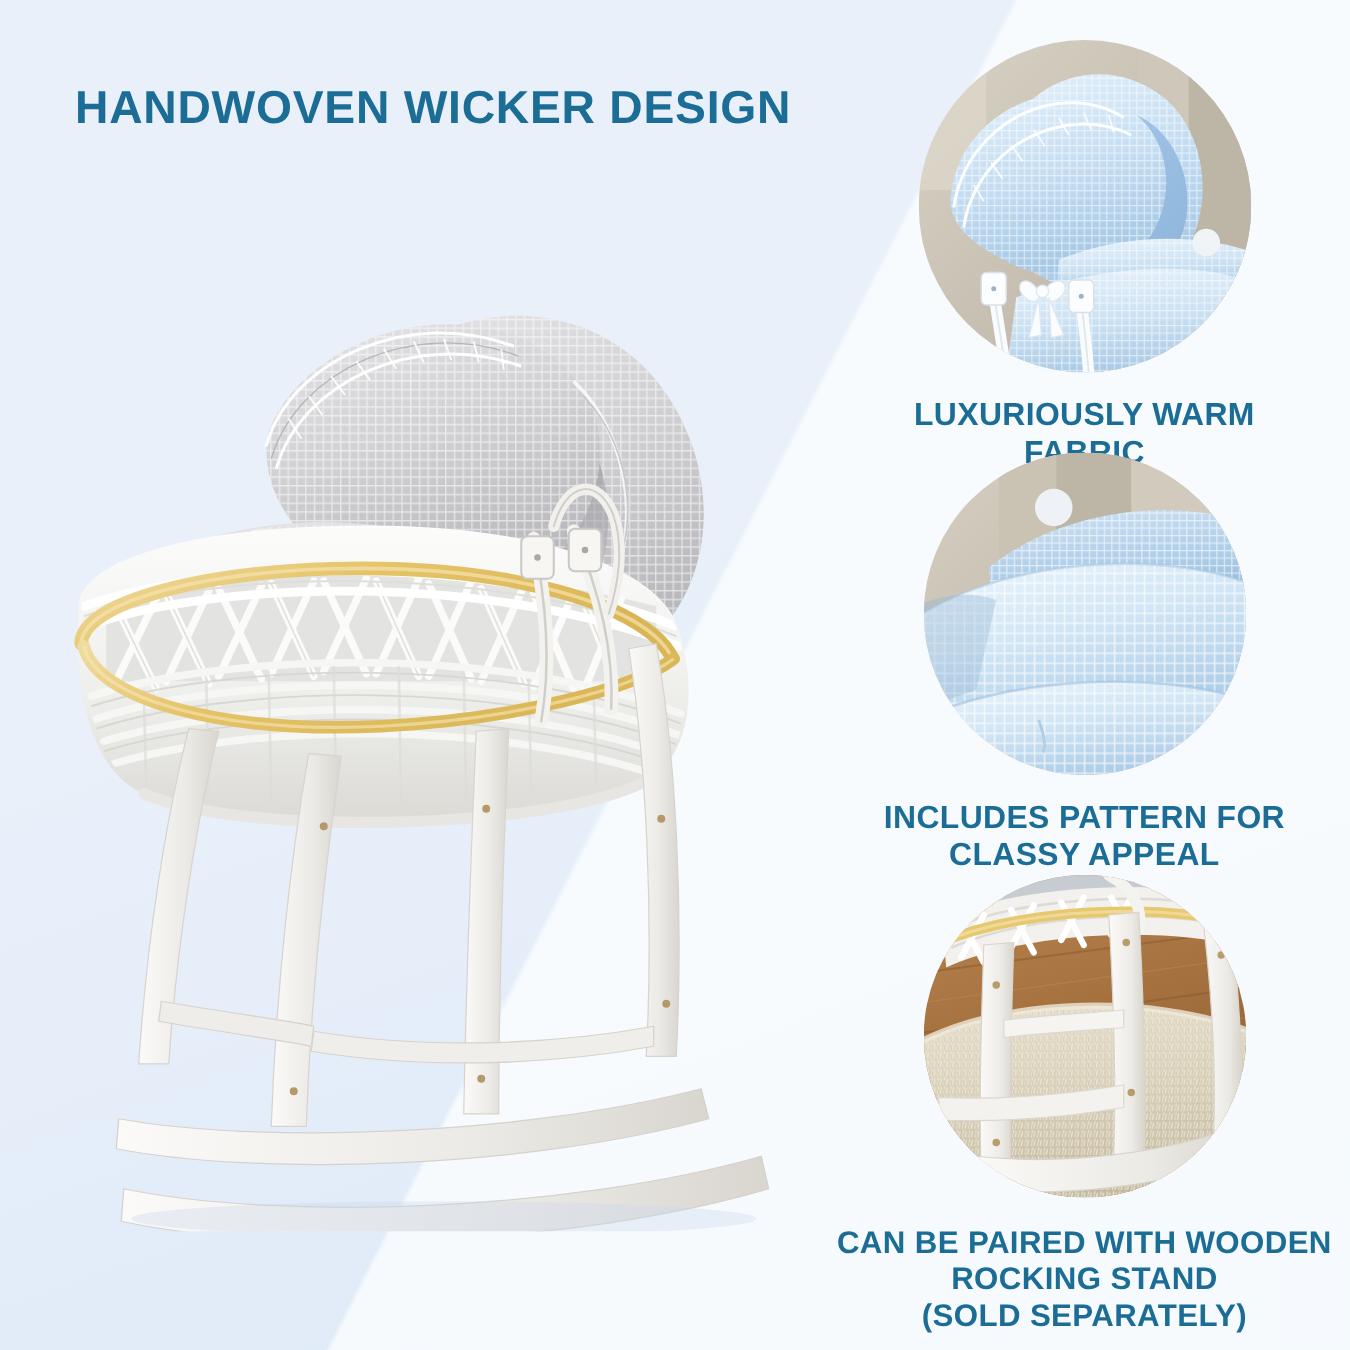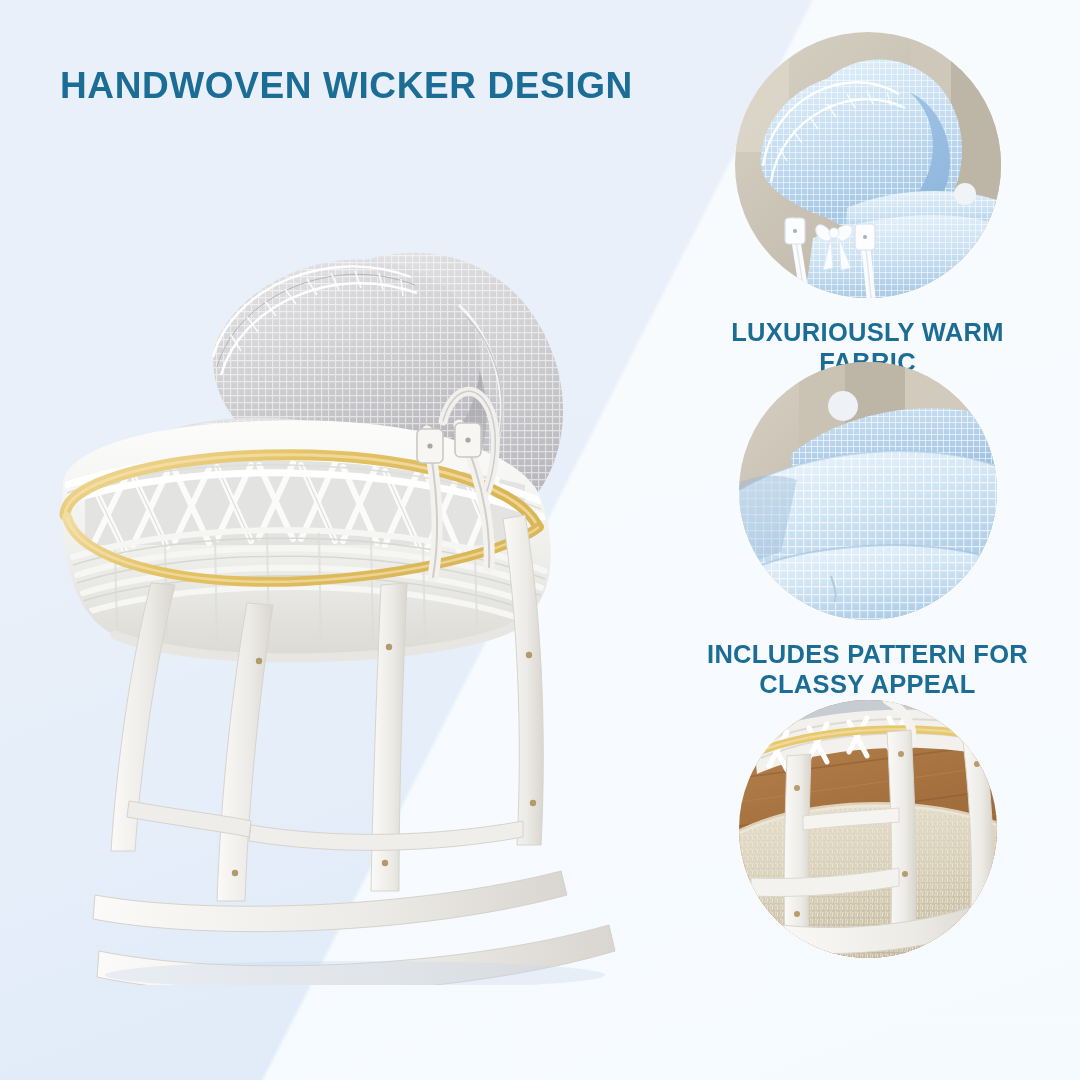--- a/index.html
+++ b/index.html
@@ -607,18 +607,21 @@
             <g fill="#b79c6c">
               <circle cx="58" cy="88" r="3"></circle>
               <circle cx="162" cy="54" r="3"></circle>
               <circle cx="238" cy="64" r="3"></circle>
               <circle cx="58" cy="214" r="3"></circle>
               <circle cx="166" cy="174" r="3"></circle>
             </g>
           </g>
         </svg>
       </div>
+      <div class="caption">CAN BE PAIRED WITH WOODEN
+ROCKING STAND
+(SOLD SEPARATELY)</div>
     </div>
 
   </div>
 
 
 </div>
 
 </body></html>

